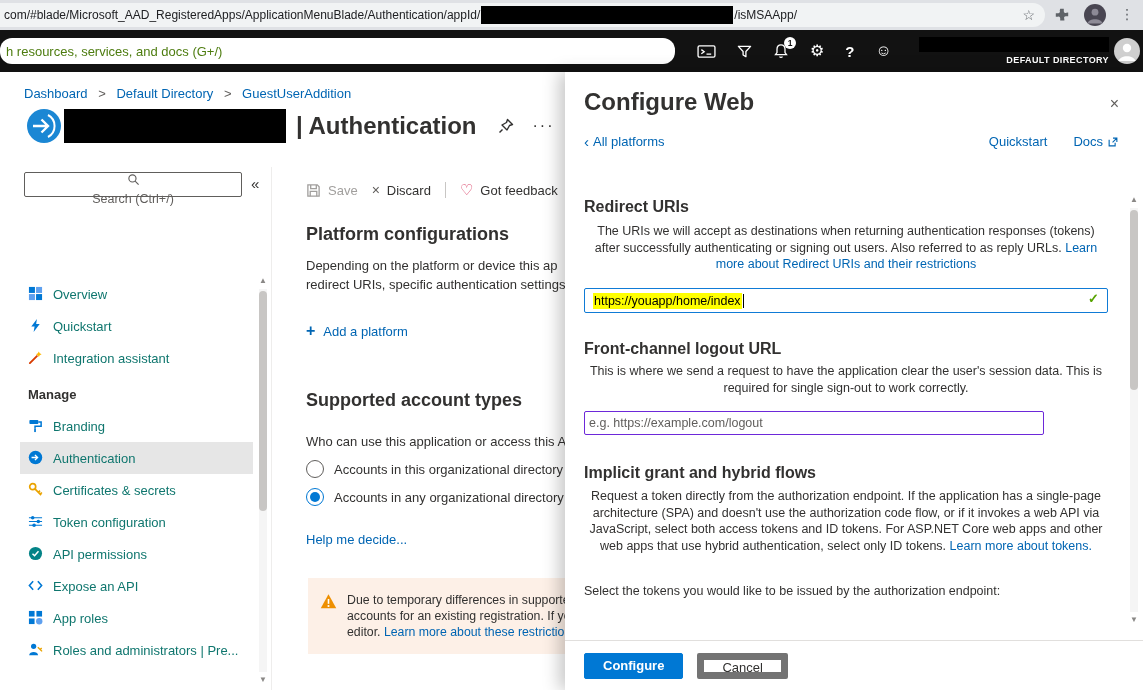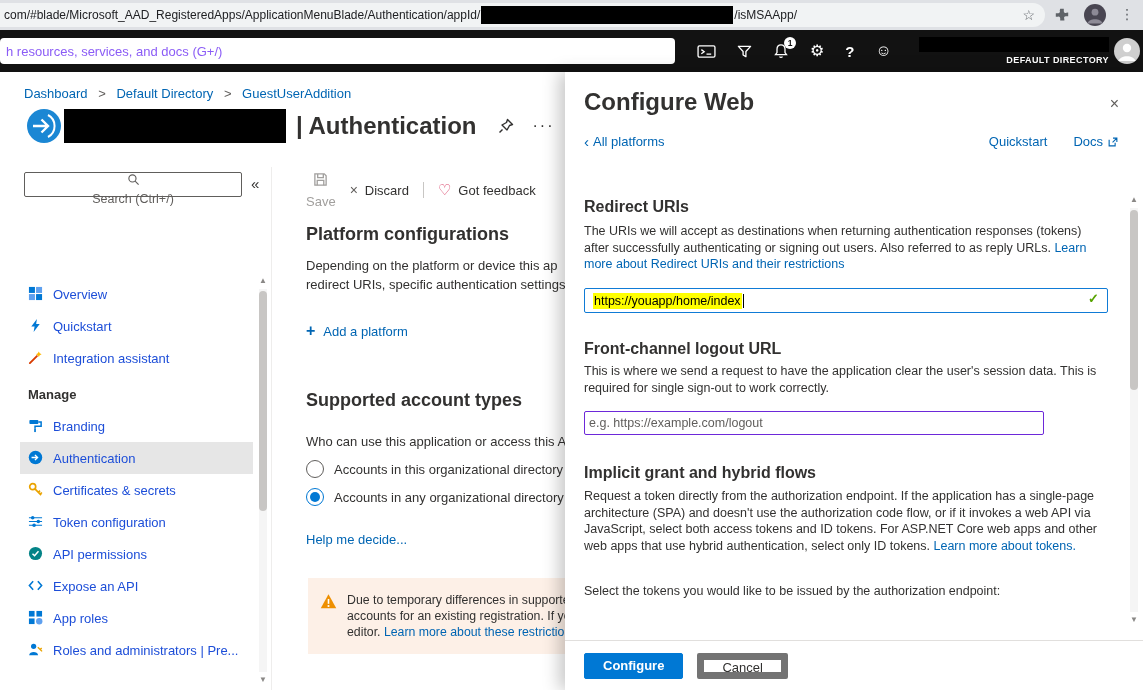--- a/index.html
+++ b/index.html
@@ -12,21 +12,21 @@
   .browser-bar { position:absolute; left:0; top:0; width:100%; height:30px; background:#dfe1e5; }
   .url-field { position:absolute; left:0; top:3px; width:1045px; height:24px; background:#f1f3f4; border-radius:0 12px 12px 0; display:flex; align-items:center; padding:0 10px 0 4px; font-size:12px; color:#202124; white-space:nowrap; }
   .url-redaction { display:inline-block; width:252px; height:18px; background:#000; margin:0 1px; flex:none; }
   .b-star { font-size:14px; color:#5f6368; margin-left:8px; }
   .b-ext { position:absolute; left:1054px; top:7px; width:16px; height:16px; }
   .b-avatar { position:absolute; left:1084px; top:4px; width:22px; height:22px; }
   .b-dots { position:absolute; left:1120px; top:6px; font-size:14px; color:#5f6368; }
 
   
   .azure-bar { position:absolute; left:0; top:30px; width:100%; height:42px; background:#121212; }
-  .azure-search { position:absolute; left:0; top:8px; width:675px; height:26px; background:#fff; border-radius:4px; display:flex; align-items:center; padding-left:6px; font-size:13px; color:#8b5cf6; }
+  .azure-search { position:absolute; left:0; top:8px; width:675px; height:26px; background:#fff; border-radius:12px; display:flex; align-items:center; padding-left:6px; font-size:13px; color:#4d7c0f; }
   .azure-icons { position:absolute; left:697px; top:0; height:42px; display:flex; align-items:center; gap:21px; }
   .aicon { color:#fff; font-size:16px; position:relative; line-height:1; cursor:pointer; }
   .badge { position:absolute; top:-6px; right:-7px; min-width:12px; height:12px; background:#fff; color:#111; border-radius:50%; font-size:8.5px; font-weight:bold; display:flex; align-items:center; justify-content:center; padding:0 2px; }
   .azure-account { position:absolute; right:34px; top:7px; width:190px; text-align:right; }
   .account-redaction { width:190px; height:15px; background:#000; }
   .directory-label { color:#fff; font-size:9px; font-weight:bold; letter-spacing:.4px; margin-top:3px; }
   .azure-avatar { position:absolute; right:3px; top:8px; width:26px; height:26px; }
 
   
   .workspace { position:absolute; left:0; top:72px; right:0; bottom:0; background:#fff; }
@@ -46,31 +46,31 @@
   
   .sidebar { position:absolute; left:0; top:95px; width:272px; bottom:0; border-right:1px solid #eeedec; background:#fff; }
   .side-search { position:absolute; left:24px; top:5px; width:218px; height:25px; border:1px solid #605e5c; border-radius:2px; display:flex; align-items:center; gap:6px; padding:0 7px; font-size:12.5px; color:#605e5c;flex-direction:column; }
   .collapse-btn { position:absolute; left:251px; top:8px; font-size:15px; color:#323130; cursor:pointer; }
   .side-scroll { position:absolute; left:257px; top:108px; bottom:4px; width:12px; }
   .sb-arrow { width:12px; height:12px; font-size:8px; color:#8a8886; text-align:center; line-height:12px; cursor:pointer; }
   .sb-track { position:absolute; left:2px; top:14px; bottom:14px; width:8px; background:#f5f5f5; }
   .sb-thumb { position:absolute; left:0; top:2px; width:8px; height:220px; background:#c8c6c4; border-radius:4px; }
   .sb-down { position:absolute; bottom:0; }
   .menu { position:absolute; left:20px; top:111px; width:233px; }
-  .menu-item { height:32px; display:flex; align-items:center; padding:0 8px; font-size:13px; color:#1d4ed8; cursor:pointer; white-space:nowrap; }
+  .menu-item { height:32px; display:flex; align-items:center; padding:0 8px; font-size:13px; color:#0f766e; cursor:pointer; white-space:nowrap; }
   .menu-item.selected { background:#e6e6e6; }
   .menu-section { height:36px; display:flex; align-items:flex-end; padding:0 8px 8px; font-size:13px; font-weight:bold; }
   .ic { width:16px; height:16px; margin-right:9px; flex:none; }
   .ic svg { width:15px; height:15px; }
 
   
   .main-col { position:absolute; left:290px; top:0; width:620px; height:100%; }
   .toolbar { position:absolute; left:16px; top:106px; height:24px; display:flex; align-items:center; gap:14px; font-size:13px; white-space:nowrap; }
   .tb-item { display:flex; align-items:center; gap:7px; cursor:pointer; }
-  .tb-save { color:#a19f9d;flex-direction:column; }
+  .tb-save { color:#a19f9d; }
   .tb-x { color:#605e5c; font-size:14px; }
   .tb-heart { color:#d83b63; font-size:15px; }
   .tb-div { width:1px; height:16px; background:#c8c6c4; }
   .h2 { position:absolute; left:16px; font-size:18px; font-weight:600; color:#323130; white-space:nowrap; }
   .h-platform { top:152px; }
   .desc-platform { position:absolute; left:16px; top:184px; font-size:13px; line-height:19px; color:#323130; white-space:nowrap; }
   .add-platform { position:absolute; left:16px; top:250px; color:#0065b3; font-size:13px; display:flex; align-items:center; gap:8px; cursor:pointer; }
   .add-plus { font-size:16px; font-weight:bold; }
   .h-accounts { top:318px; }
   .question { position:absolute; left:16px; top:362px; font-size:13px; white-space:nowrap; }
@@ -88,21 +88,21 @@
   
   .panel { position:absolute; left:565px; top:0; right:0; height:100%; background:#fff; box-shadow:-6px 0 16px rgba(0,0,0,.22); z-index:10; }
   .p-title { position:absolute; left:19px; top:16px; font-size:24px; font-weight:600; color:#323130; }
   .p-close { position:absolute; right:24px; top:24px; font-size:16px; color:#605e5c; cursor:pointer; line-height:1; }
   .p-subnav { position:absolute; left:19px; right:24px; top:62px; display:flex; align-items:center; font-size:13px; }
   .p-back { color:#0065b3; cursor:pointer; display:flex; align-items:center; gap:4px; }
   .p-back-ch { font-size:15px; line-height:1; }
   .p-links { margin-left:auto; display:flex; align-items:center; gap:26px; }
   .p-link { color:#0065b3; cursor:pointer; display:flex; align-items:center; gap:4px; }
   .p-h { position:absolute; left:19px; font-size:16px; font-weight:600; color:#323130; }
-  .p-desc { position:absolute; left:19px; width:524px; font-size:12.5px; line-height:16.5px; color:#323130; }
+  .p-desc { position:absolute; left:19px; width:524px; font-size:12.5px; line-height:16.5px; color:#323130;text-align:center; }
   .p-desc a, .inline-link { color:#0065b3; text-decoration:none; cursor:pointer; }
   .h-redirect { top:126px; } .d-redirect { top:151px; }
   .uri-input { position:absolute; left:19px; top:216px; width:524px; height:25px; border:1.5px solid #0f7bd6; border-radius:2px; display:flex; align-items:center; padding:0 8px; font-size:12.5px; background:#fff; }
   .hl { background:#ffff00; color:#000; padding:1px 1px; }
   .caret { display:inline-block; width:1.3px; height:14px; background:#000; margin-left:1px; vertical-align:-2px; }
   .valid-check { position:absolute; right:8px; top:2px; color:#57a300; font-size:13px; font-weight:bold; }
   .h-logout { top:268px; } .d-logout { top:291px; }
   .logout-input { position:absolute; left:19px; top:339px; width:460px; height:24px; border:1px solid #6d28d9; border-radius:2px; padding:0 4px; font-size:12.5px; color:#323130; font-family:"Liberation Sans", sans-serif; }
   .logout-input::placeholder { color:#605e5c; opacity:1; }
   .h-implicit { top:392px; } .d-implicit { top:416px; }

